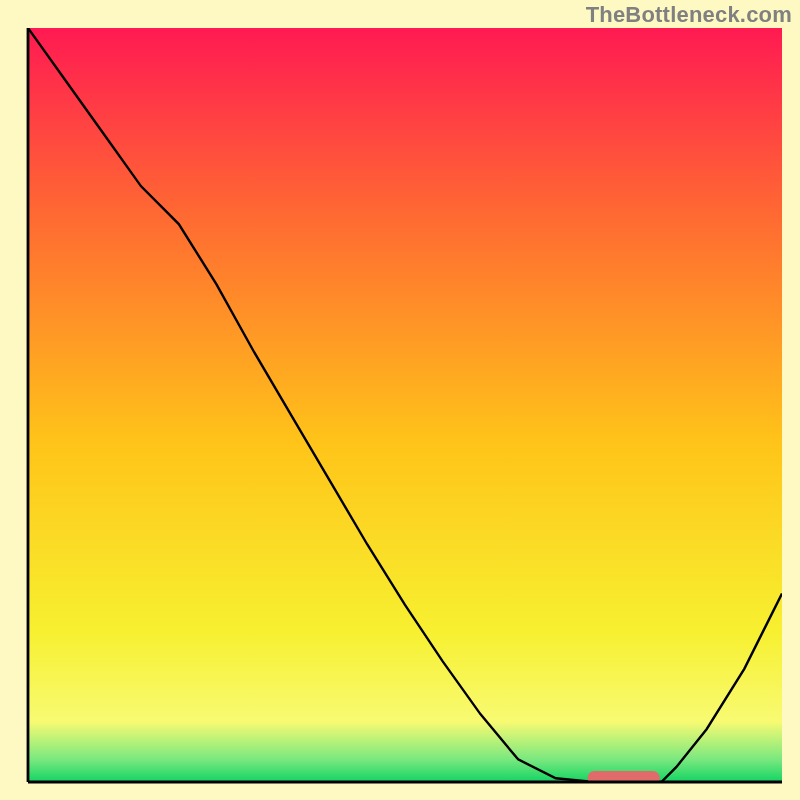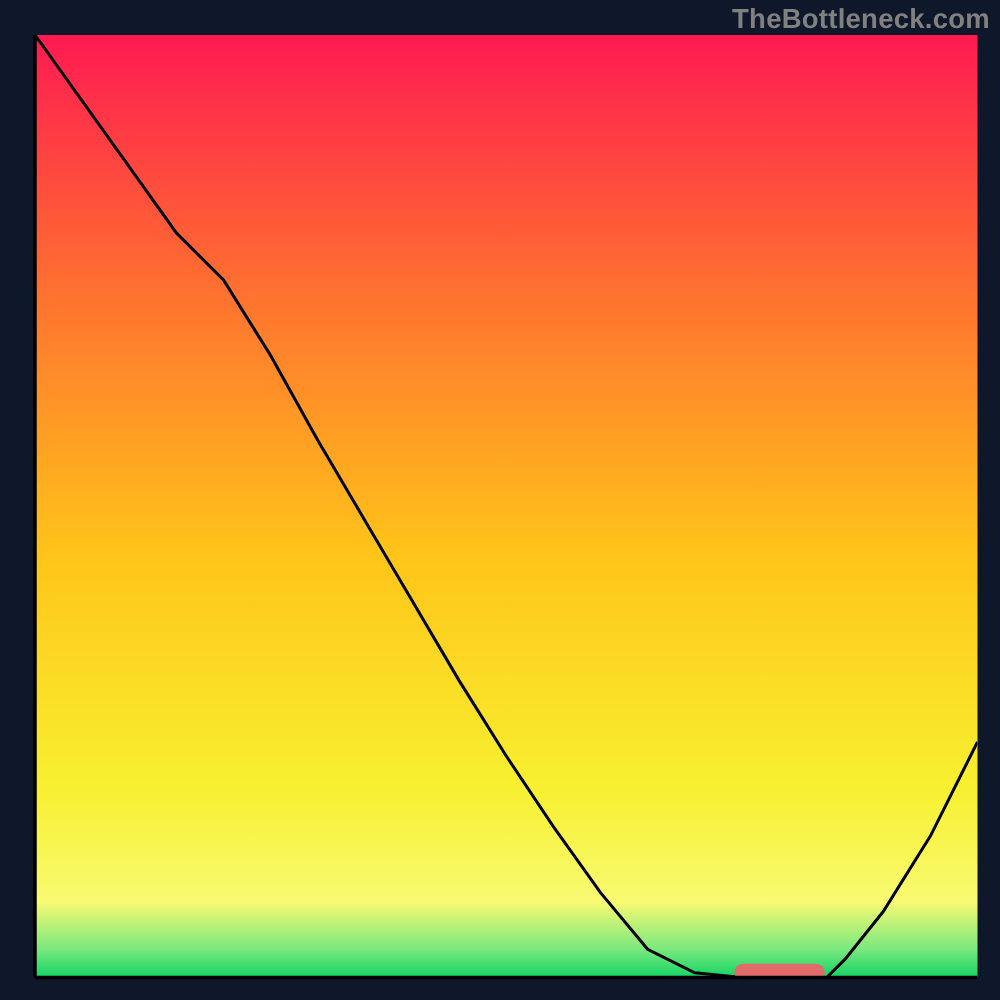--- a/index.html
+++ b/index.html
@@ -7,21 +7,21 @@
     padding: 0;
     width: 800px;
     height: 800px;
     overflow: hidden;
     font-family: Arial, Helvetica, sans-serif;
   }
   .container {
     width: 800px;
     height: 800px;
     position: relative;
-    background: #0f172a;
+    background: #fef9c3;
   }
   .watermark {
     position: absolute;
     top: 2px;
     right: 8px;
     font-size: 22px;
     font-weight: 600;
     color: #808080;
     letter-spacing: 0.2px;
     z-index: 5;

